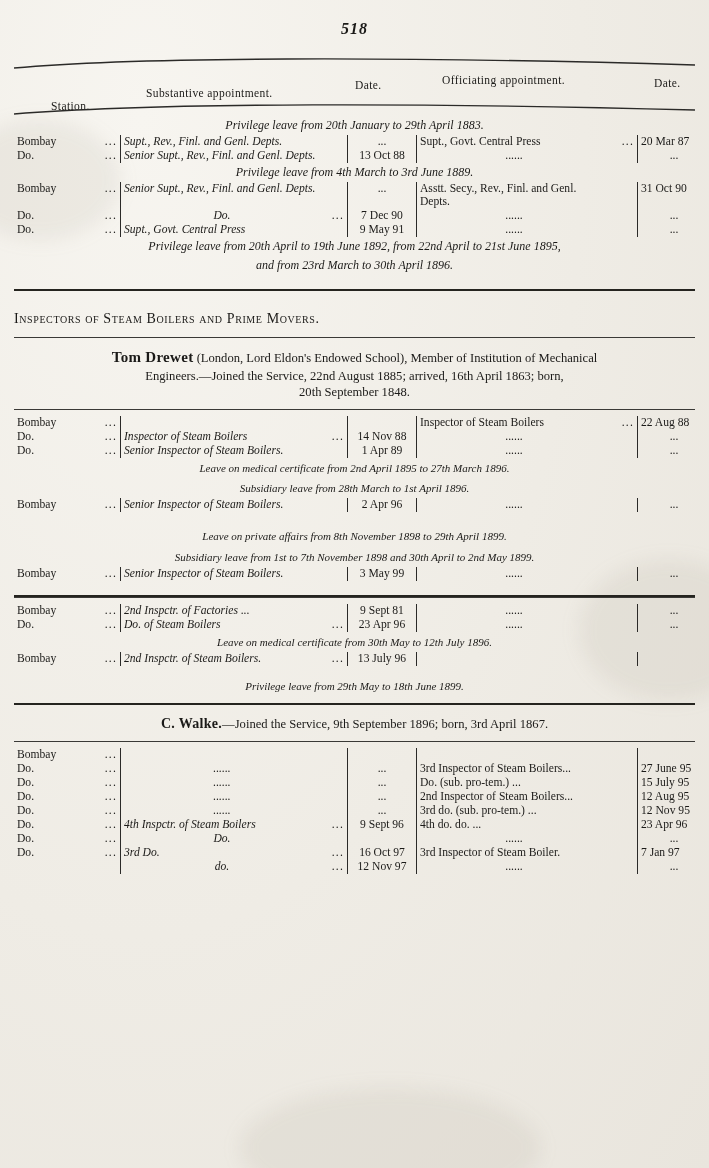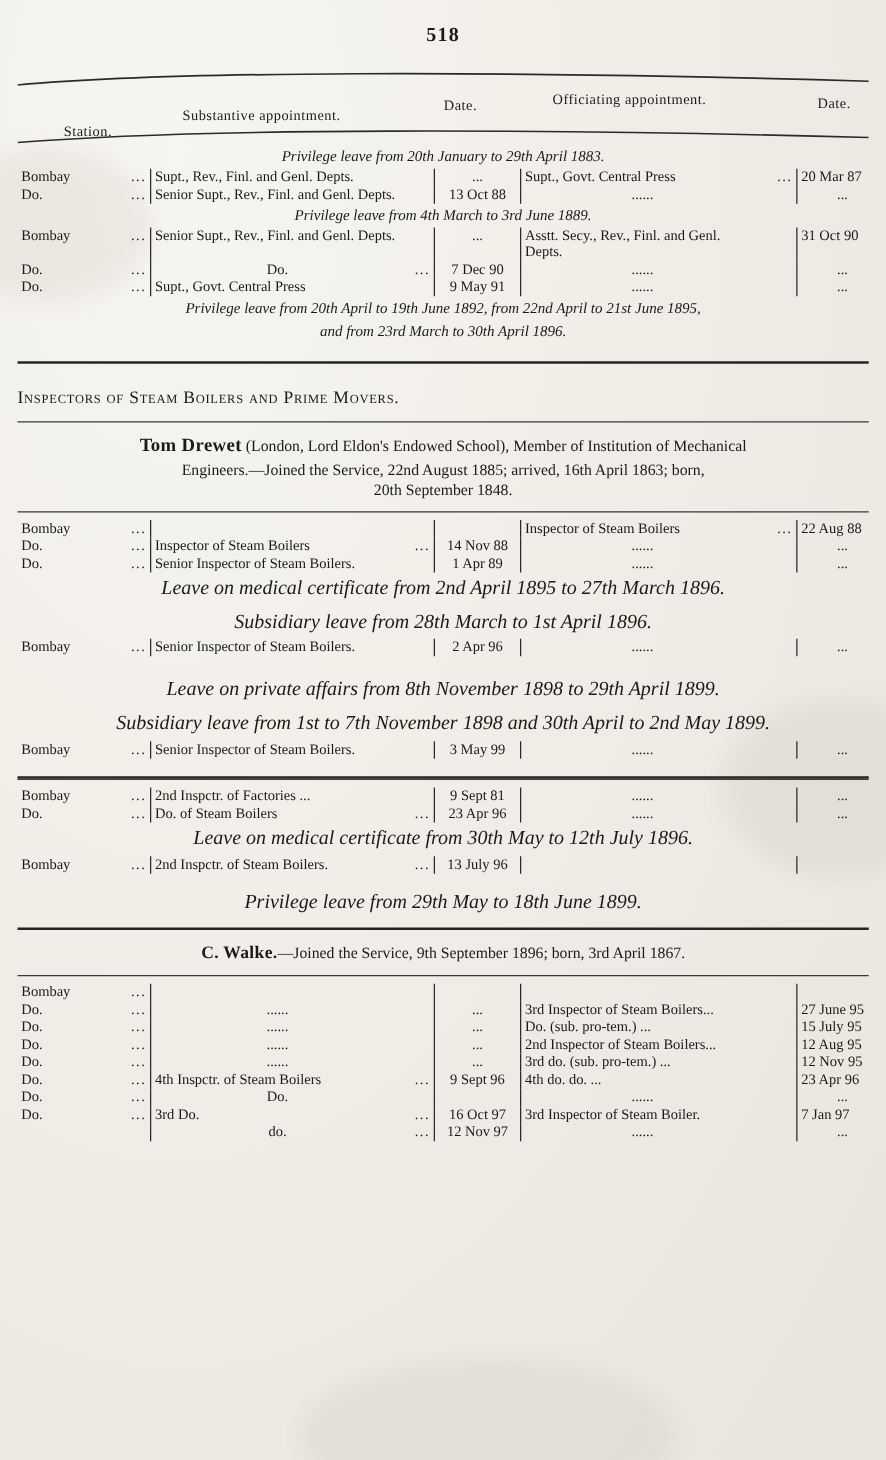--- a/index.html
+++ b/index.html
@@ -16,20 +16,21 @@
     width:709px;height:1168px;
     background:
       radial-gradient(ellipse at 20% 10%, #f7f5f0 0%, #efece5 55%, #e9e5dd 100%);
   }
   .pageno{
     text-align:center;
     font-size:16px;
     font-weight:bold;
     padding-top:20px;
     letter-spacing:1px;
+    font-style:italic;
   }
   .sheet{
     position:absolute;
     left:14px;right:14px;
     top:56px;
   }
   
   .rule{height:0;border-top:1.2px solid #2b2a28;margin:0;}
   .rule.thin{border-top:0.8px solid #3a3936;}
   .rule.thick{border-top:2px solid #25241f;}
@@ -63,21 +64,21 @@
     font-size:11.6px;
     table-layout:fixed;
   }
   table.t td{
     vertical-align:top;
     padding:0 3px 1px 3px;
     line-height:1.12;
   }
   .c-station{width:72px;}
   .c-dots{width:22px;text-align:right;padding-right:2px;letter-spacing:1px;}
-  .c-subst{width:196px;border-left:1px solid #2b2a28;}
+  .c-subst{width:196px;border-left:1px solid #2b2a28;font-style:italic;}
   .c-sdots{width:18px;text-align:right;letter-spacing:1px;}
   .c-date1{width:62px;border-left:1px solid #2b2a28;padding-left:4px;}
   .c-offic{width:188px;border-left:1px solid #2b2a28;padding-left:6px;}
   .c-odots{width:20px;text-align:right;letter-spacing:1px;}
   .c-date2{width:66px;border-left:1px solid #2b2a28;padding-left:4px;}
 
   .center{text-align:center;}
   .dots{letter-spacing:1.2px;}
   .note{
     font-style:italic;
@@ -95,21 +96,21 @@
   }
   .person{
     text-align:center;
     font-size:12.6px;
     padding:10px 26px 8px 26px;
     line-height:1.32;
   }
   .person .nm{font-size:15px;font-weight:bold;letter-spacing:.3px;}
   .person .nm.sm{font-size:14px;}
   .indentnote{
-    font-style:italic;font-size:16px;text-align:center;line-height:1.3;
+    font-style:italic;font-size:11px;text-align:center;line-height:1.3;
     padding:3px 0;
   }
   .spacer6{height:6px;}
   .spacer10{height:10px;}
   .spacer14{height:14px;}
   
   .blotch{
     position:absolute;border-radius:50%;
     background:rgba(150,140,120,.10);
     filter:blur(9px);pointer-events:none;

